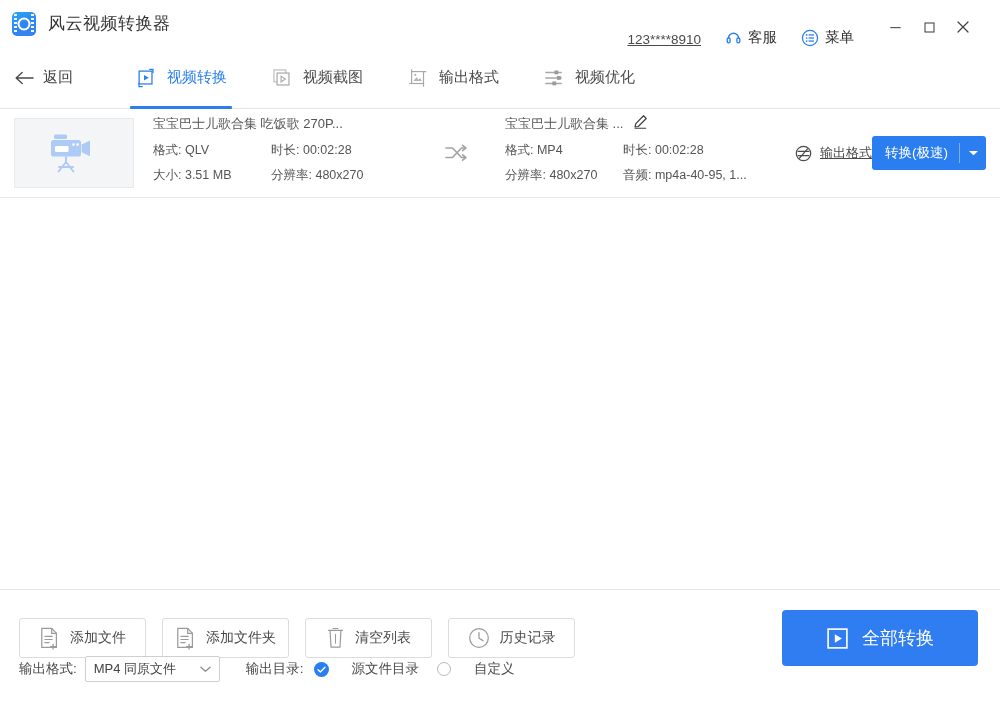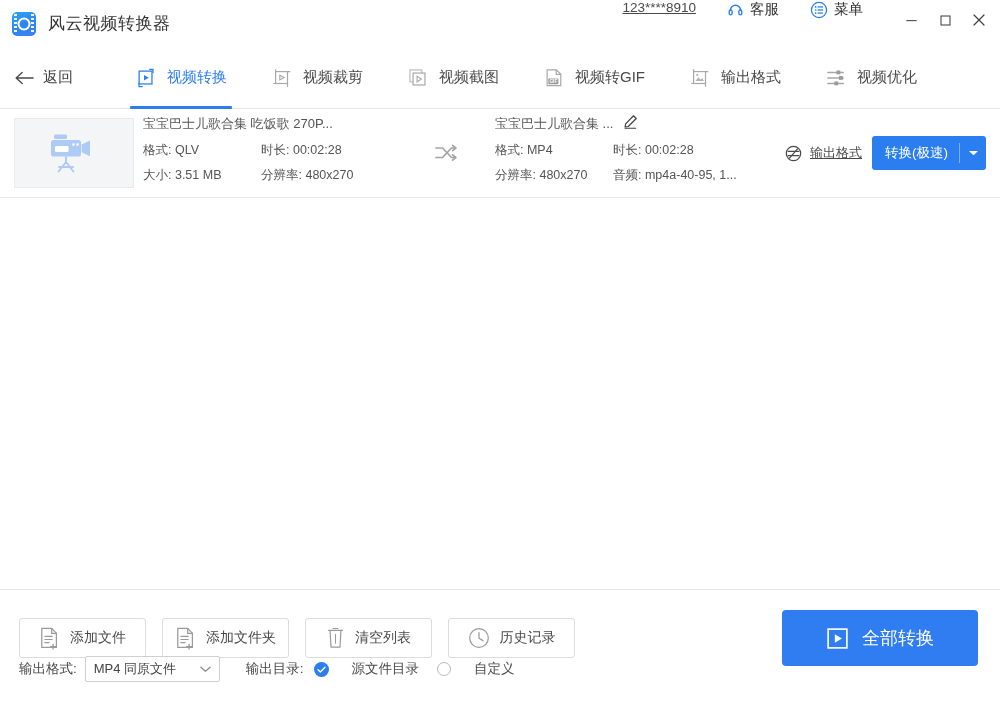--- a/index.html
+++ b/index.html
@@ -39,22 +39,22 @@
       rgba(255,255,255,.92) 0 2px, rgba(255,255,255,0) 2px 4px);
   }
   .app-icon .perf.l { left:2px; }
   .app-icon .perf.r { right:2px; }
   .app-title {
     font-size:17px; color:#333333; margin-left:12px;
     letter-spacing:.5px; white-space:nowrap;
   }
 
   .titlebar-right {
-    position:absolute; right:0; top:0; height:47px;
-    display:flex; align-items:flex-start; gap:15px;
+    position:absolute; right:16px; top:0; height:47px;
+    display:flex; align-items:flex-end; gap:8px;
   }
   .account {
     font-size:13.5px; color:#4a4a4a; text-decoration:underline;
     margin-right:16px; white-space:nowrap; cursor:pointer;
   }
   .tb-item {
     display:flex; align-items:center; gap:6px;
     font-size:14px; color:#333; margin-right:16px; cursor:pointer;
     white-space:nowrap;
   }
@@ -95,21 +95,21 @@
     background:#fff; overflow:hidden;
   }
   .file-row {
     position:relative; height:89px; border-bottom:1px solid #e8e8e8;
     display:flex; align-items:center; padding:0 14px;
   }
   .thumb {
     width:120px; height:70px; background:#f4f5f7; border:1px solid #e9eaec;
     display:flex; align-items:center; justify-content:center; flex:0 0 auto;
   }
-  .src-info { margin-left:9px; width:278px; flex:0 0 auto; }
+  .src-info { margin-left:19px; width:278px; flex:0 0 auto; }
   .row-title {
     font-size:13px; color:#555555; white-space:nowrap; overflow:hidden;
     text-overflow:ellipsis; margin-bottom:9px;
   }
   .meta-line { display:flex; font-size:12.5px; color:#555; margin-bottom:8px; }
   .meta-line > span:first-child { width:118px; flex:0 0 auto; }
   .swap-icon {
     width:52px; flex:0 0 auto; display:flex; align-items:center; justify-content:center;
     cursor:pointer;
   }
@@ -258,47 +258,30 @@
       <div class="tab active">
         <svg class="tab-icon" viewBox="0 0 24 24">
           <rect x="4.5" y="4.5" width="14" height="14" fill="none" stroke="#2a7ef0" stroke-width="1.4"></rect>
           <path d="M9.8 8.6 L15 11.6 L9.8 14.6 Z" fill="#2a7ef0"></path>
           <path d="M16 2.6 L19.6 2.6 L19.6 6.2" fill="none" stroke="#2a7ef0" stroke-width="1.4" stroke-linecap="round"></path>
           <path d="M8 21.4 L4.4 21.4 L4.4 17.8" fill="none" stroke="#2a7ef0" stroke-width="1.4" stroke-linecap="round"></path>
         </svg>
         <span class="tab-label">视频转换</span>
       </div>
 
-      <div class="tab">
-        <svg class="tab-icon" viewBox="0 0 24 24">
-          <rect x="5" y="5" width="13" height="13" fill="none" stroke="#a8a8a8" stroke-width="1.3"></rect>
-          <path d="M9.6 8.9 L14.4 11.5 L9.6 14.1 Z" fill="none" stroke="#a8a8a8" stroke-width="1.2"></path>
-          <path d="M5 2.4 L5 5 M2.4 18 L5 18 M18 21.5 L18 18 M18 5 L21 5" fill="none" stroke="#a8a8a8" stroke-width="1.3"></path>
-        </svg>
-        <span class="tab-label">视频裁剪</span>
-      </div>
 
       <div class="tab">
         <svg class="tab-icon" viewBox="0 0 24 24">
           <rect x="3.2" y="3.2" width="13" height="13" fill="none" stroke="#bdbdbd" stroke-width="1.3"></rect>
           <rect x="6.6" y="6.6" width="13" height="13" fill="#fff" stroke="#a8a8a8" stroke-width="1.3"></rect>
           <path d="M11 10 L15.6 13.1 L11 16.2 Z" fill="none" stroke="#a8a8a8" stroke-width="1.2"></path>
         </svg>
         <span class="tab-label">视频截图</span>
       </div>
 
-      <div class="tab">
-        <svg class="tab-icon" viewBox="0 0 24 24">
-          <path d="M4.5 3.2 L14.6 3.2 L19.4 8 L19.4 20.4 L4.5 20.4 Z" fill="none" stroke="#a8a8a8" stroke-width="1.3"></path>
-          <path d="M14.4 3.3 L14.4 8.1 L19.3 8.1" fill="none" stroke="#a8a8a8" stroke-width="1.3"></path>
-          <rect x="5.8" y="12.6" width="11" height="6.2" rx="1" fill="#9b9b9b"></rect>
-          <text x="11.3" y="17.4" font-size="5.2" fill="#ffffff" text-anchor="middle" font-family="Liberation Sans, sans-serif" font-weight="bold">GIF</text>
-        </svg>
-        <span class="tab-label">视频转GIF</span>
-      </div>
 
       <div class="tab">
         <svg class="tab-icon" viewBox="0 0 24 24">
           <rect x="5" y="5" width="13" height="13" fill="none" stroke="#a8a8a8" stroke-width="1.3"></rect>
           <path d="M7 15.3 L10.3 11.3 L12.6 14 L14.4 12 L16.2 15.3 Z" fill="#b4b4b4"></path>
           <circle cx="9" cy="8.6" r="1.15" fill="#b4b4b4"></circle>
           <path d="M5 2.4 L5 5 M2.4 18 L5 18 M18 21.5 L18 18 M18 5 L21 5" fill="none" stroke="#a8a8a8" stroke-width="1.3"></path>
         </svg>
         <span class="tab-label">输出格式</span>
       </div>

